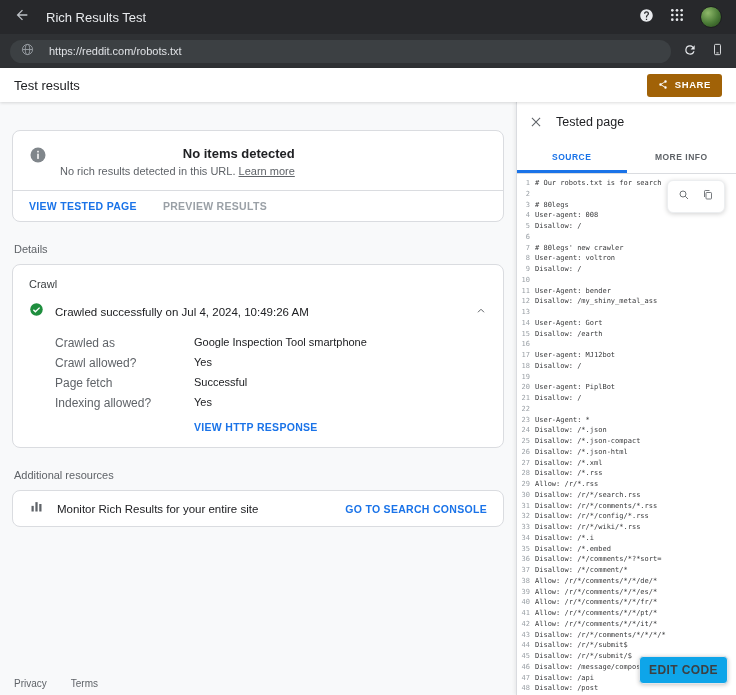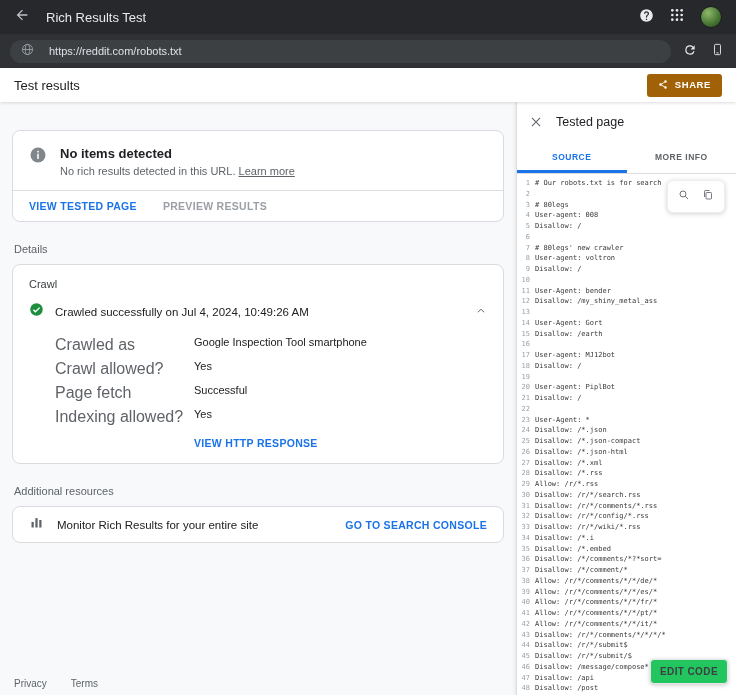--- a/index.html
+++ b/index.html
@@ -28,37 +28,37 @@
   .share-btn { margin-left:auto; background:#a16207; color:#fff; border:none; border-radius:3px; font-family:inherit;
     font-size:9.5px; font-weight:bold; letter-spacing:.6px; padding:5px 11px; display:flex; align-items:flex-start; gap:7px; cursor:pointer; }
 
   
   .main { flex:1; display:flex; background:#f8f9fa; min-height:0; }
   .left { flex:1; position:relative; padding:0 12px; min-width:0; }
 
   .card { background:#fff; border:1px solid #dadce0; border-radius:8px; }
   .card1 { margin-top:28px; }
   .card1-top { display:flex; gap:13px; padding:15px 16px 13px; }
-  .card1-title { font-size:13px; font-weight:bold; color:#202124; }
+  .card1-title { font-size:13px; font-weight:bold; color:#202124;text-align:right; }
   .card1-sub { font-size:11px; color:#5f6368; margin-top:4px; }
   .card1-sub .learn { color:#5f6368; text-decoration:underline; cursor:pointer; }
   .card1-actions { border-top:1px solid #dadce0; display:flex; gap:26px; padding:9px 16px; }
   .txt-btn { font-size:10.5px; font-weight:bold; letter-spacing:.3px; background:none; border:none; font-family:inherit; cursor:pointer; padding:0; }
   .blue { color:#1a73e8; }
   .disabled { color:#9aa0a6; }
 
   .section-label { font-size:11px; color:#5f6368; margin:21px 2px 9px; }
 
   .crawl-card { padding-bottom:6px; }
   .crawl-title { padding:13px 16px 4px; font-size:11px; color:#3c4043; }
   .crawl-status { display:flex; align-items:center; gap:11px; padding:8px 16px; cursor:pointer; }
   .crawl-status-text { flex:1; font-size:11.5px; color:#202124; }
   .crawl-rows { padding:4px 16px 0 42px; }
   .crawl-row { display:flex; padding:3px 0; }
-  .crawl-row .lbl { width:139px; flex-shrink:0; font-size:16px; color:#5f6368; }
+  .crawl-row .lbl { width:139px; flex-shrink:0; font-size:12px; color:#5f6368; }
   .crawl-row .val { font-size:11px; color:#202124; }
   .view-http { margin:8px 16px 8px 181px; display:block; }
 
   .card3 { display:flex; align-items:center; gap:13px; padding:8px 16px; }
   .card3-text { flex:1; font-size:11.5px; color:#202124; }
 
   .footer { position:absolute; left:14px; bottom:6px; display:flex; gap:24px; }
   .footer span { font-size:10px; color:#5f6368; cursor:pointer; }
 
   
@@ -71,22 +71,22 @@
 
   .code-wrap { position:relative; flex:1; overflow:auto; padding-top:5px; min-height:0; }
   .code-line { display:flex; height:10.75px; font-family:"DejaVu Sans Mono", monospace; font-size:7px; }
   .code-line .num { width:18px; flex-shrink:0; text-align:right; padding-right:5px; color:#9aa0a6; }
   .code-line .txt { white-space:pre; color:#37383a; }
 
   .code-tools { position:absolute; top:6px; right:11px; background:#fff; border:1px solid #eceef0; border-radius:6px;
     box-shadow:0 1px 5px rgba(0,0,0,.18); display:flex; align-items:center; gap:12px; padding:8px 10px; }
   .icon-btn { background:none; border:none; padding:0; cursor:pointer; display:flex; }
 
-  .edit-code { position:absolute; bottom:11px; right:8px; background:#22c55e; border:1px solid #e3e5e8; border-radius:4px;
-    box-shadow:0 1px 4px rgba(0,0,0,.22); font-family:inherit; font-size:10px; font-weight:bold; letter-spacing:.4px;
+  .edit-code { position:absolute; bottom:11px; right:8px; background:#0ea5e9; border:1px solid #e3e5e8; border-radius:4px;
+    box-shadow:0 1px 4px rgba(0,0,0,.22); font-family:inherit; font-size:12px; font-weight:bold; letter-spacing:.4px;
     color:#3c4043; padding:6px 9px; cursor:pointer; }
 </style>
 </head>
 <body>
 
 <div class="app">
 
   <header class="topbar">
     <span class="back">
       <span>

